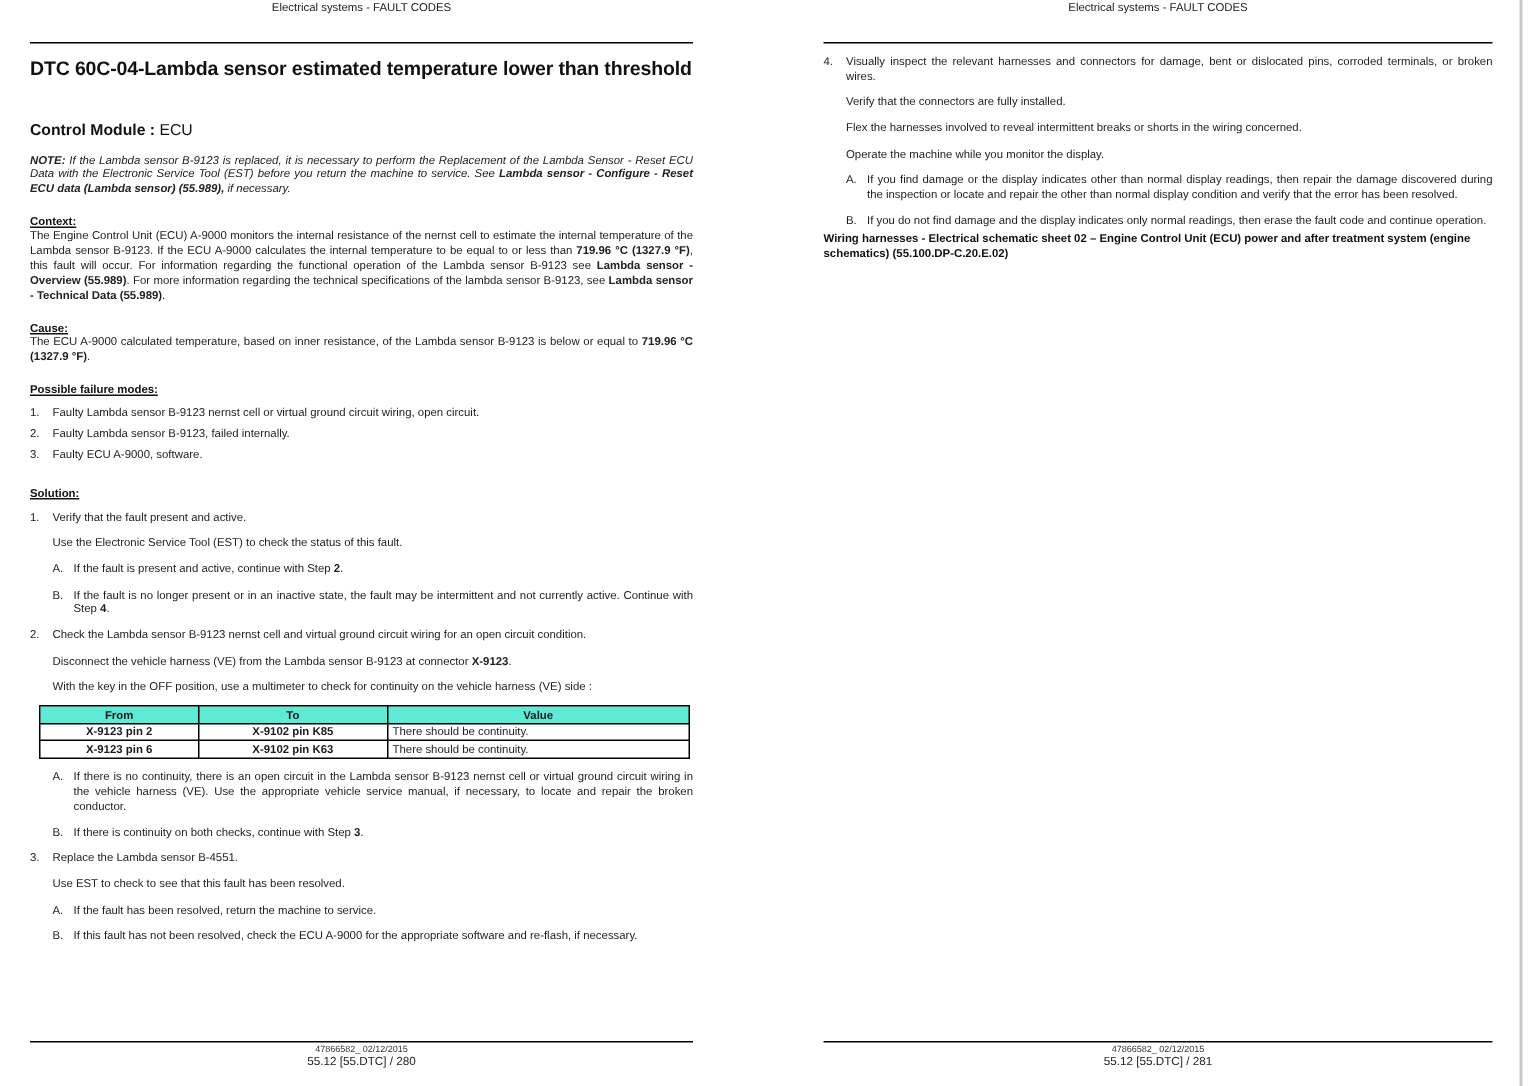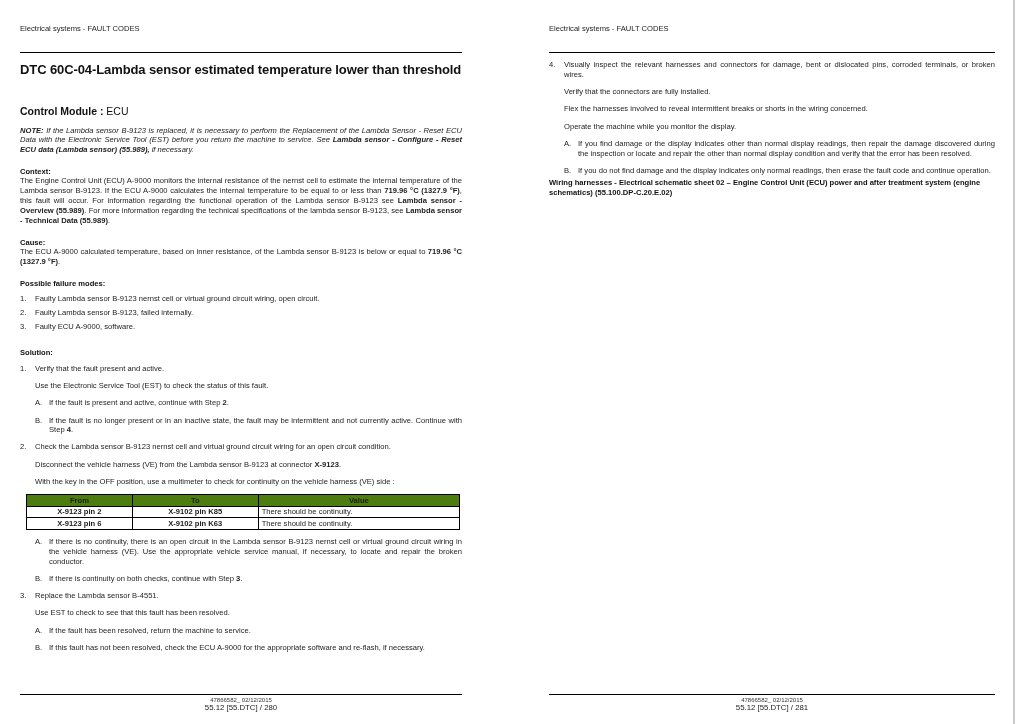--- a/index.html
+++ b/index.html
@@ -3,48 +3,48 @@
 <meta charset="utf-8">
 <style>
   html, body { margin:0; padding:0; background:#ffffff; -webkit-text-size-adjust:100%; }
   body { width:1021px; height:724px; position:relative; overflow:hidden;
          font-family:"Liberation Sans","DejaVu Sans",sans-serif; color:#1c1c1c; }
   .spread { display:flex; width:1021px; height:724px; }
   .page { position:relative; box-sizing:border-box; height:724px; }
   .page-left  { width:510px; padding:0 48px 0 20px; }
   .page-right { width:511px; padding:0 26px 0 39px; }
 
-  .hdr { padding-top:24px; font-size:7.6px; text-align:left; color:#222; }
+  .hdr { padding-top:0; font-size:7.6px; text-align:center; color:#222; }
   .top-rule { border-top:1.8px solid #000; margin-top:19px; }
 
   .title { margin:9px 0 0 0; font-size:13px; line-height:16.5px; font-weight:bold; letter-spacing:-0.1px; color:#111; }
   .module { margin-top:26px; font-size:10.5px; color:#111; }
   .module .b { font-weight:bold; }
 
   .p { font-size:7.6px; line-height:9.8px; text-align:justify; margin:9px 0 0 0; color:#222; }
   .i, .note { font-style:italic; }
   .b { font-weight:bold; }
-  .h { margin-top:12.5px; font-size:7.6px; font-weight:bold; color:#111; }
+  .h { margin-top:12.5px; font-size:7.6px; font-weight:bold; color:#111;text-decoration:underline; }
   .h + .tight { margin-top:0; }
 
   .list { margin-top:6px; }
   .li { display:flex; margin-top:4.2px; font-size:7.6px; line-height:9.8px; }
   .li .num { flex:none; width:15px; }
   .li .txt { flex:1; text-align:justify; }
   .li.sub .num { width:14px; }
 
   .sol { margin-top:16px; }
   .step { margin-top:7px; }
   .step > .li { margin-top:0; }
   .step-body { margin-left:15px; }
   .step-body > .p, .step-body > .li { margin-top:7.5px; }
 
   table.cont { border-collapse:collapse; margin:7.5px 0 0 -9px; width:434px; }
   table.cont th, table.cont td { border:1px solid #000; font-size:7.6px; line-height:9.6px; padding:0.5px 3px; }
-  table.cont th { background:#4d7c0f; font-weight:bold; text-align:center; }
+  table.cont th { background:#5eead4; font-weight:bold; text-align:center; }
   table.cont td.bcell { font-weight:bold;text-align:center; }
 
   .wiring { font-weight:bold; margin-top:2px; text-align:left; color:#111; }
 
   .footer { position:absolute; bottom:12px; }
   .page-left  .footer { left:20px; right:48px; }
   .page-right .footer { left:39px; right:26px; }
   .f-rule { border-top:1.6px solid #000; }
   .f1 { margin-top:2px; font-size:6px; text-align:center; color:#333; }
   .f2 { margin-top:0.5px; font-size:7.8px; text-align:center; color:#222; }

